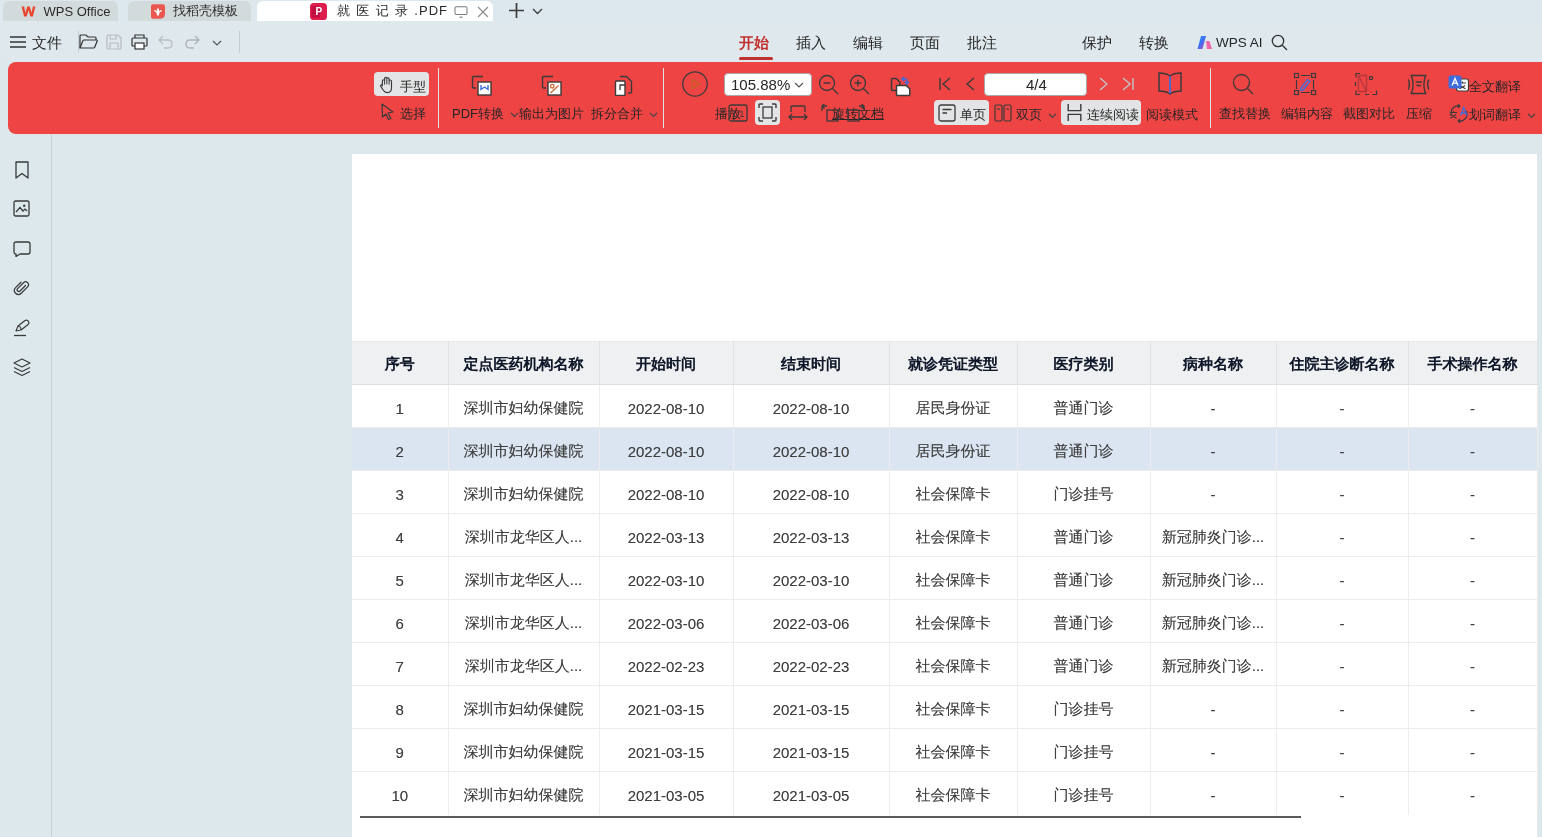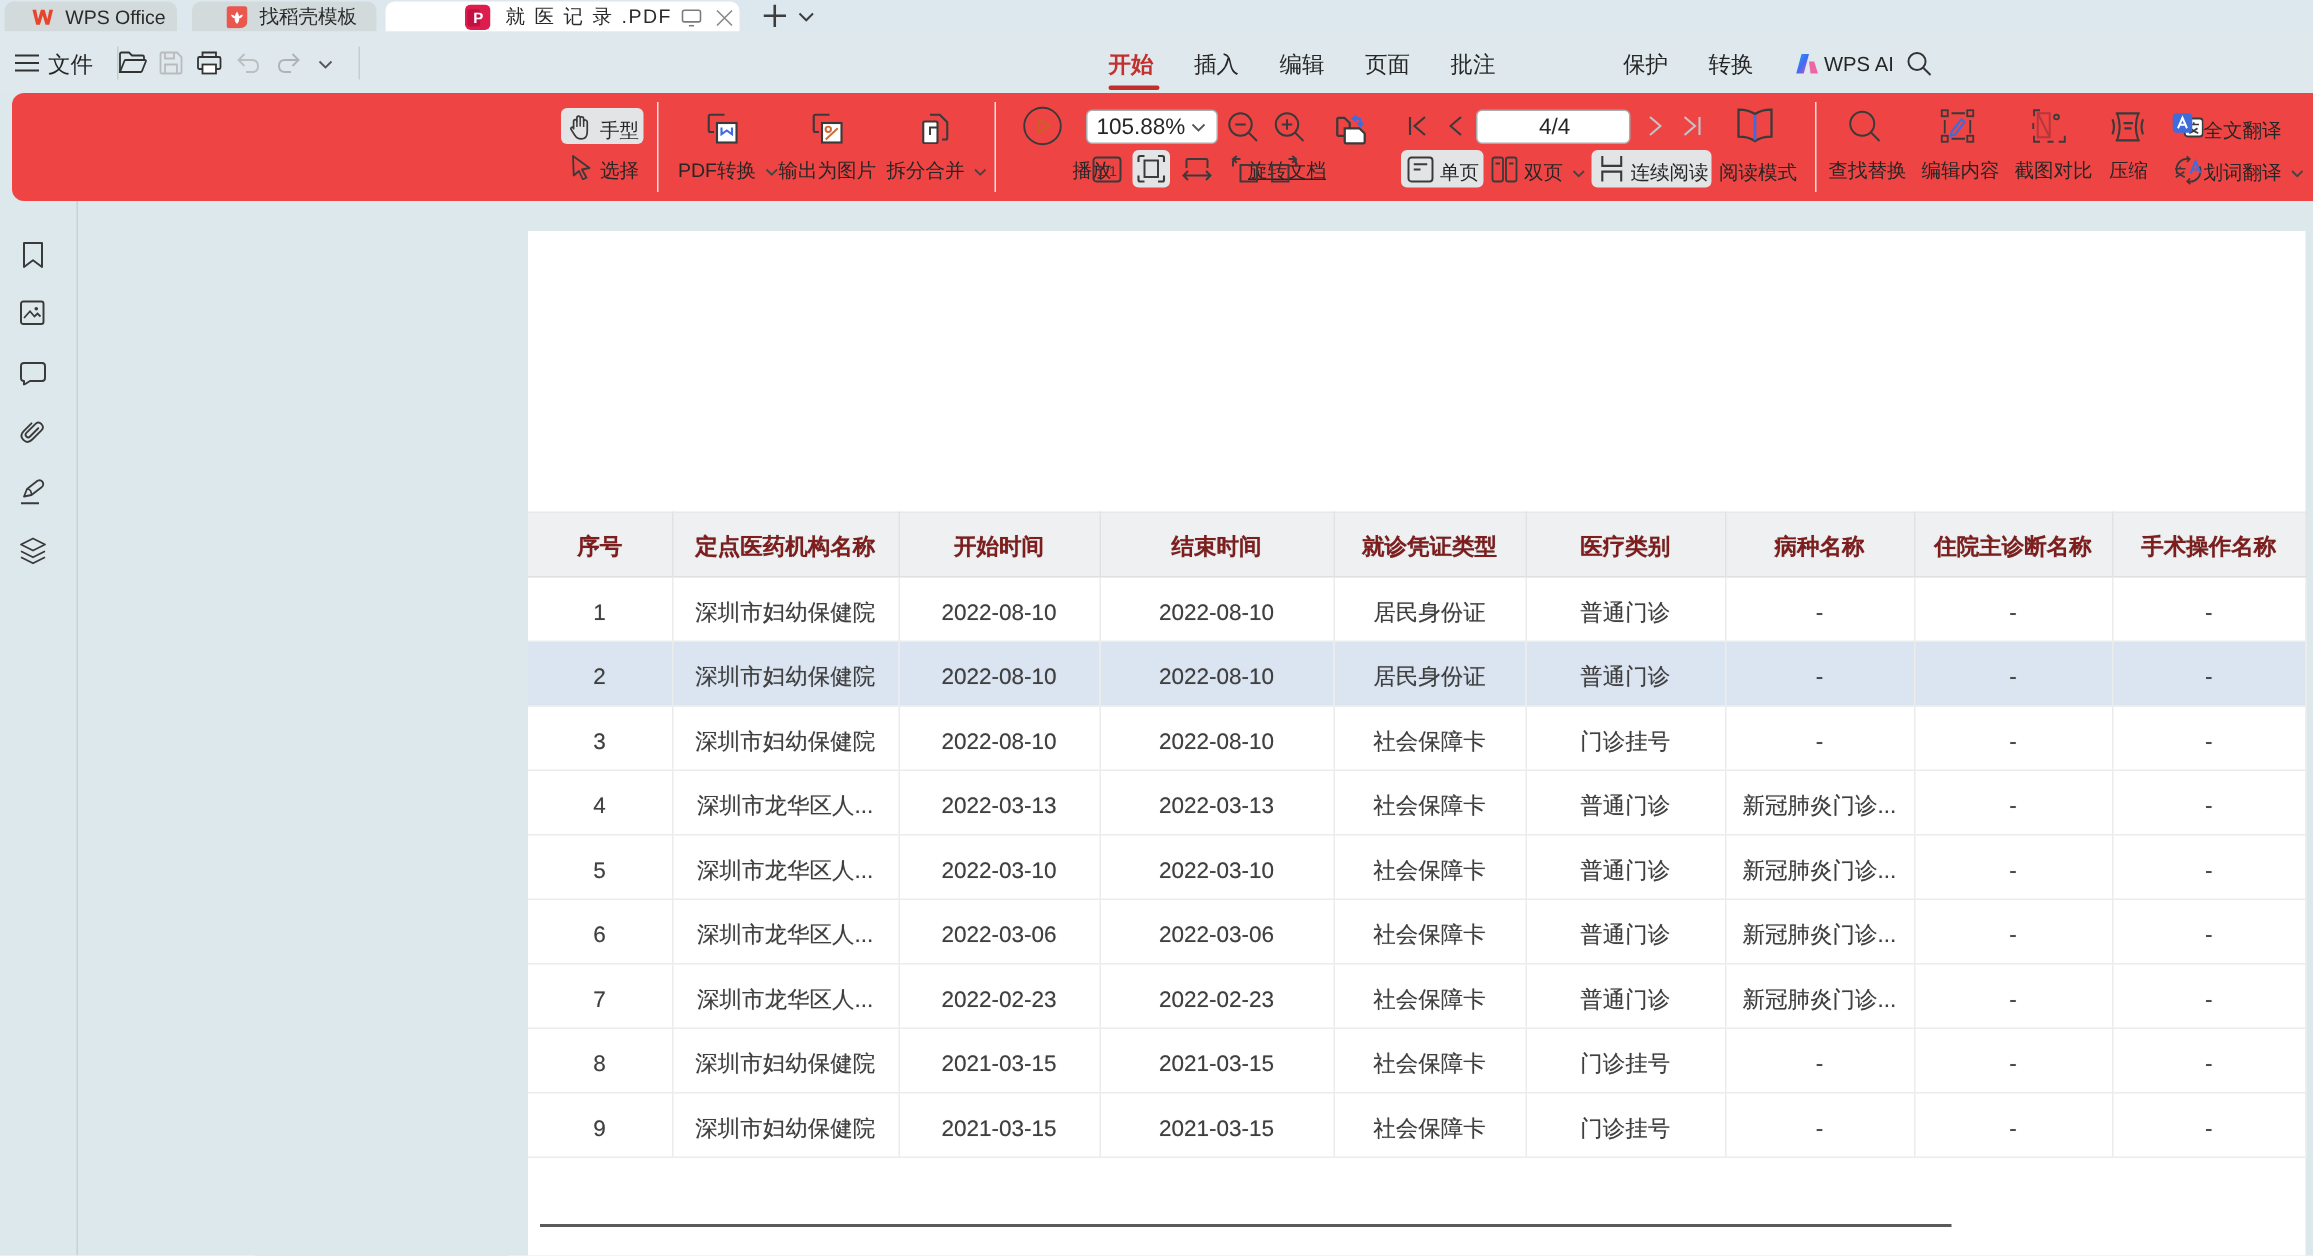--- a/index.html
+++ b/index.html
@@ -26,21 +26,21 @@
   .selbg { position:absolute; background:#e2e4e5; border-radius:4px; }
 
   
   #workspace { left:0; top:134px; width:1542px; height:703px; background:#dde8ec; }
   #sideline { position:absolute; left:51px; top:0; width:1px; height:703px; background:#c8d2d6; }
   #page { position:absolute; left:352px; top:20px; width:1185px; height:683px; background:#ffffff; }
 
   
   #tbl { position:absolute; left:0px; top:187px; width:1185px; }
   table { border-collapse:collapse; width:1185px; table-layout:fixed; font-size:15px; color:#3f3f3f; text-shadow:0 0 0.5px rgba(80,80,80,0.55); }
-  th { background:#eef0f1; font-weight:bold; color:#7f1d1d; height:43px; padding-top:3px; border-right:1px solid #e2e2e2; border-top:1px solid #e8e8e8; border-bottom:1px solid #e0e0e0; }
+  th { background:#eef0f1; font-weight:bold; color:#0f172a; height:43px; padding-top:3px; border-right:1px solid #e2e2e2; border-top:1px solid #e8e8e8; border-bottom:1px solid #e0e0e0; }
   td { height:43px; padding-top:4px; text-align:center; border-right:1px solid #ececec; border-bottom:1px solid #ececec; }
   tr.blue td { background:#dbe5f2; }
   tr.last td { border-bottom:none; }
 </style>
 </head>
 <body>
 
 <div class="abs" id="tabbar">
   <div class="tab gray" style="left:3px; width:115px; padding-left:10px;">
     <svg width="15" height="13" viewBox="0 0 24 20" style="margin-right:8px;">
@@ -466,18 +466,29 @@
               <td>9</td>
               <td>深圳市妇幼保健院</td>
               <td>2021-03-15</td>
               <td>2021-03-15</td>
               <td>社会保障卡</td>
               <td>门诊挂号</td>
               <td>-</td>
               <td>-</td>
               <td>-</td>
             </tr>
+        <tr class="last">
+              <td>10</td>
+              <td>深圳市妇幼保健院</td>
+              <td>2021-03-05</td>
+              <td>2021-03-05</td>
+              <td>社会保障卡</td>
+              <td>门诊挂号</td>
+              <td>-</td>
+              <td>-</td>
+              <td>-</td>
+            </tr>
       </tbody>
         </table>
       <div style="position:absolute;left:8px;top:475px;width:941px;height:2px;background:#5a5a5a;"></div>
     </div>
   </div>
 </div>
 
 </body></html>

